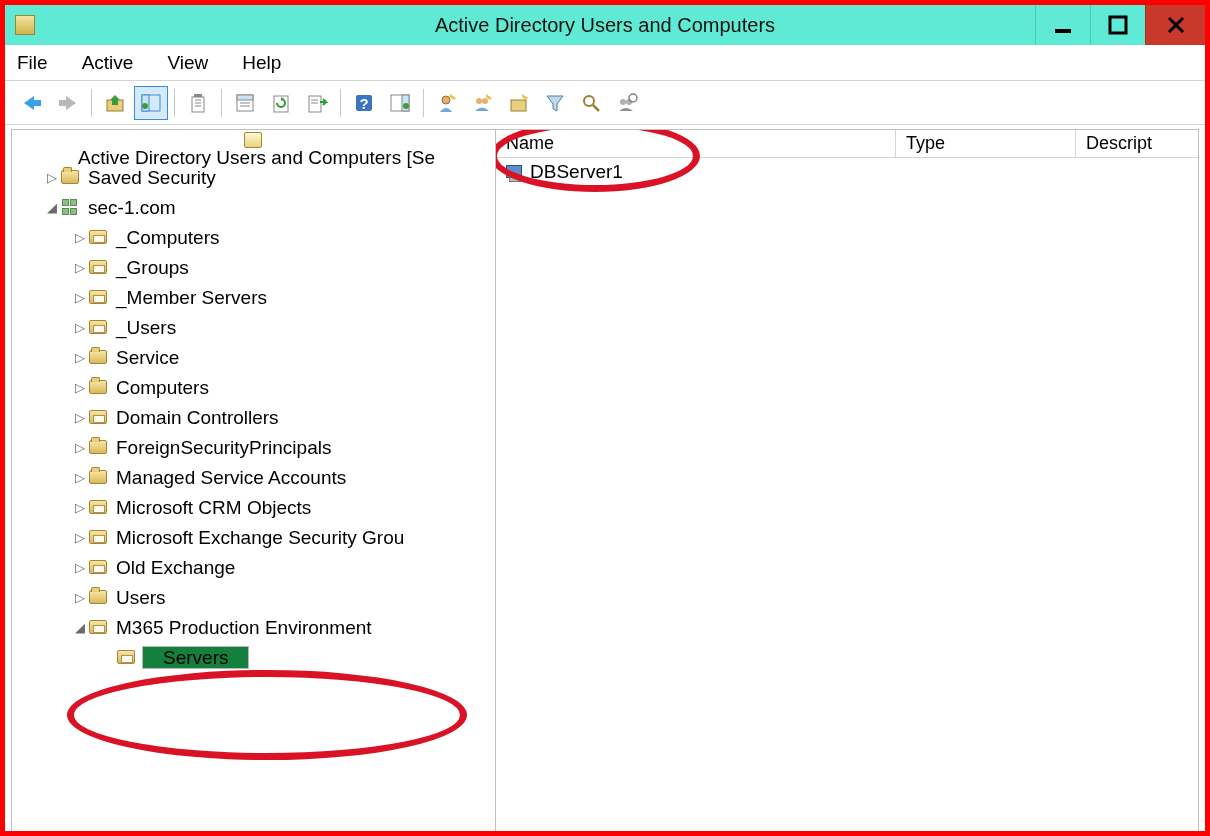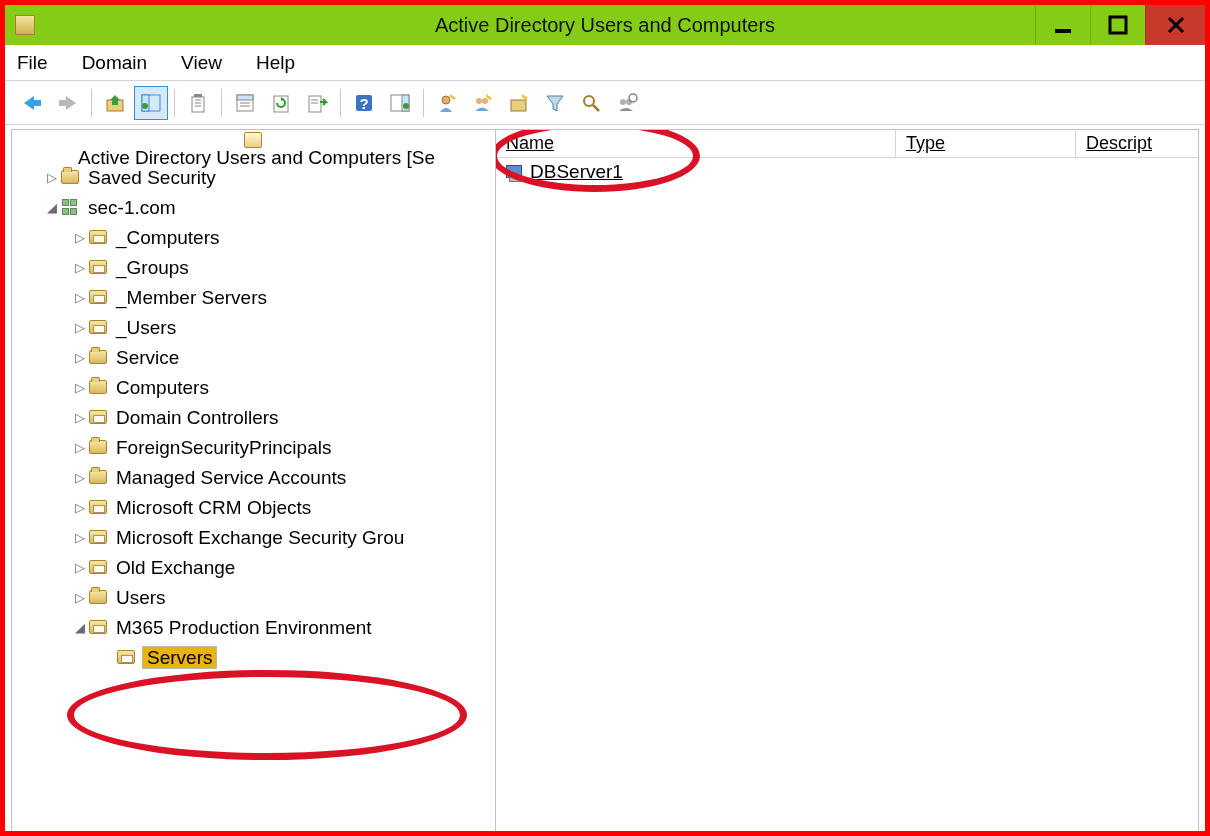--- a/index.html
+++ b/index.html
@@ -12,21 +12,21 @@
       width: 1210px;
       height: 836px;
       border: 5px solid #ff0000;
       background: #ffffff;
       overflow: hidden;
       position: relative;
     }
     
     .titlebar {
       height: 40px;
-      background: #84cc16;
+      background: #5eead4;
       display: flex;
       align-items: center;
       position: relative;
       padding-left: 10px;
     }
     .titlebar .app-icon {
       width: 20px;
       height: 20px;
       background: linear-gradient(#f5e4a0, #d0b24e);
       border: 1px solid #a08432;
@@ -107,21 +107,20 @@
       width: 484px;
       border-right: 1px solid #c0c0c0;
       overflow: hidden;
       padding-top: 2px;
       position: relative;
     }
     .list-pane {
       flex: 1;
       overflow: hidden;
       position: relative;
-      text-decoration: underline;
     }
     
     .tree {
       font-size: 19px;
       line-height: 1;
     }
     .tree-row {
       display: flex;
       align-items: center;
       height: 30px;
@@ -167,21 +166,21 @@
       display:flex;flex-wrap:wrap;
     }
     .domain-icon span{width:7px;height:7px;margin:0.5px;background:#8cbf86;border:1px solid #5c8c56;}
     .adroot-icon{
       width:18px;height:16px;
       background:linear-gradient(#fff8da,#e8d27c);
       border:1px solid #a88530;border-radius:2px;
     }
     .label { padding-left:2px; }
     .selected-node .label{
-      background:#eab308;border:1px solid #b8b8b8;padding:1px 4px;
+      background:#15803d;border:1px solid #b8b8b8;padding:1px 20px;
     }
     
     .list-header {
       display:flex;
       height:28px;
       border-bottom:1px solid #d4d4d4;
       font-size:18px;
     }
     .list-col {
       padding:3px 10px;
@@ -236,21 +235,21 @@
       <svg width="22" height="22">
           <line x1="4" y1="4" x2="18" y2="18" stroke="#000" stroke-width="3"></line>
           <line x1="18" y1="4" x2="4" y2="18" stroke="#000" stroke-width="3"></line>
         </svg>
     </div>
   </div>
 </div>
 
 <div class="menubar">
   <div class="menu-item">File</div>
-  <div class="menu-item">Domain</div>
+  <div class="menu-item">Active</div>
   <div class="menu-item">View</div>
   <div class="menu-item">Help</div>
 </div>
 
 <div class="toolbar">
   <div class="tbtn">
     <svg width="24" height="18">
         <path d="M14 2 L4 9 L14 16 Z" fill="#3aa0e8"></path>
         <rect x="13" y="6" width="8" height="6" fill="#3aa0e8"></rect>
       </svg>

